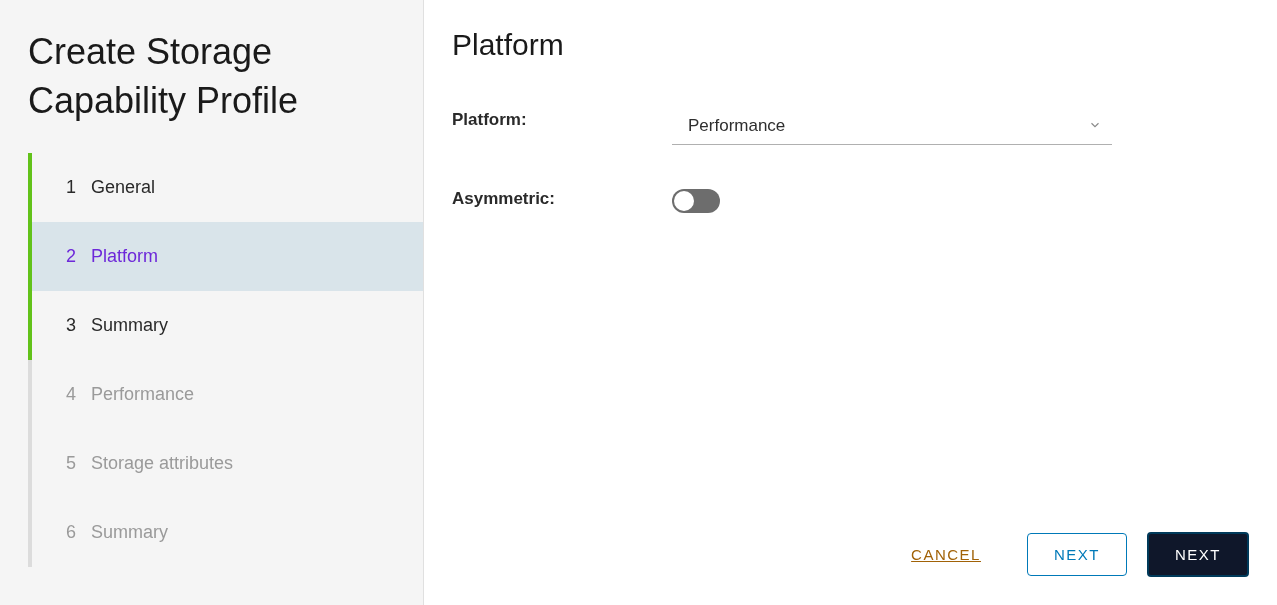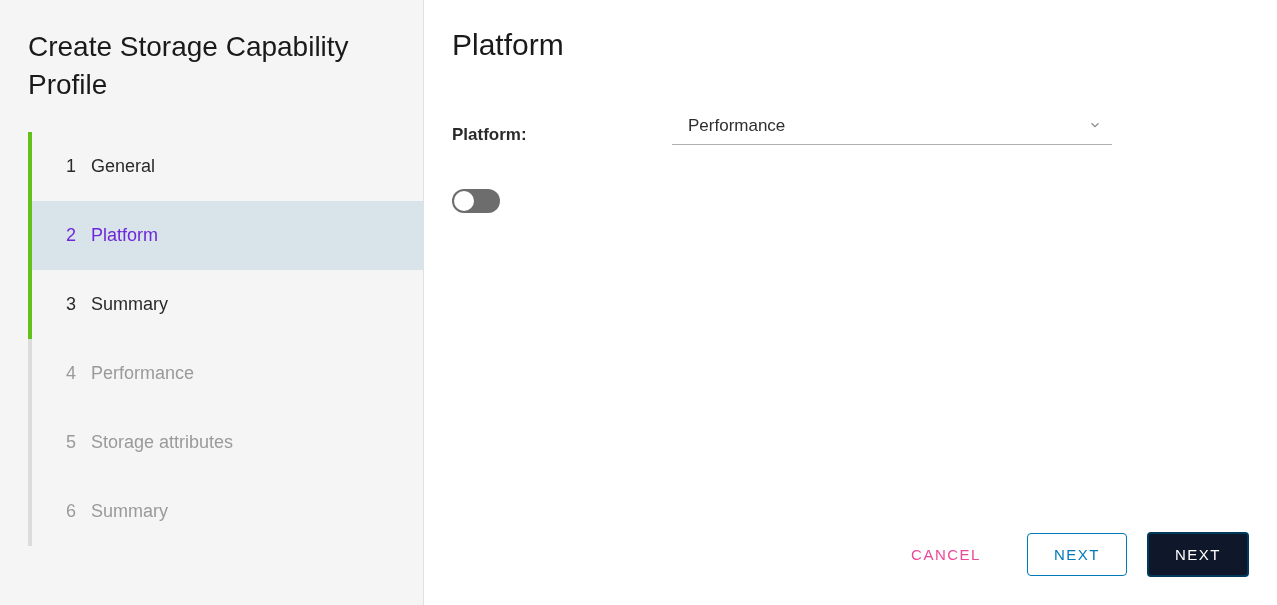--- a/index.html
+++ b/index.html
@@ -14,21 +14,21 @@
       display: flex;
       height: 100%;
     }
     .sidebar {
       width: 424px;
       background: #f5f5f5;
       padding: 28px 0 0 28px;
       border-right: 1px solid #e0e0e0;
     }
     .sidebar-title {
-      font-size: 28px;
+      font-size: 36px;
       font-weight: 300;
       color: #1a1a1a;
       line-height: 1.35;
       margin-bottom: 28px;
       padding-right: 40px;
     }
     .steps {
       list-style: none;
       border-left: 4px solid #dcdcdc;
     }
@@ -68,21 +68,21 @@
       position: relative;
     }
     .page-title {
       font-size: 30px;
       font-weight: 300;
       color: #1a1a1a;
       margin-bottom: 48px;
     }
     .form-row {
       display: flex;
-      align-items: flex-end;
+      align-items: flex-start;
       margin-bottom: 44px;
     }
     .form-label {
       width: 220px;
       font-size: 17px;
       font-weight: 600;
       color: #2a2a2a;
     }
     .select-wrap {
       position: relative;
@@ -138,21 +138,22 @@
       font-size: 15px;
       letter-spacing: 1.5px;
       font-weight: 500;
       padding: 12px 26px;
       cursor: pointer;
       border-radius: 4px;
     }
     .btn-text {
       border: none;
       background: transparent;
-      color: #ec4899;
+      color: #a16207;
+      text-decoration: underline;
     }
     .btn-outline {
       border: 1px solid #0079b8;
       background: #fff;
       color: #0079b8;
     }
     .btn-primary {
       border: 2px solid #003a5a;
       background: #0f172a;
       color: #fff;
@@ -202,20 +203,21 @@
         <div class="select">Performance</div>
         <span class="select-caret">
           <svg width="14" height="14" viewBox="0 0 24 24" fill="none" stroke="currentColor" stroke-width="2">
               <polyline points="6 9 12 15 18 9"></polyline>
             </svg>
         </span>
       </div>
     </div>
 
     <div class="form-row">
+      <label class="form-label">Asymmetric:</label>
       <div class="toggle">
         <div class="toggle-knob"></div>
       </div>
     </div>
 
     <div class="footer">
       <button class="btn btn-text">CANCEL</button>
       <button class="btn btn-outline">NEXT</button>
       <button class="btn btn-primary">NEXT</button>
     </div>

